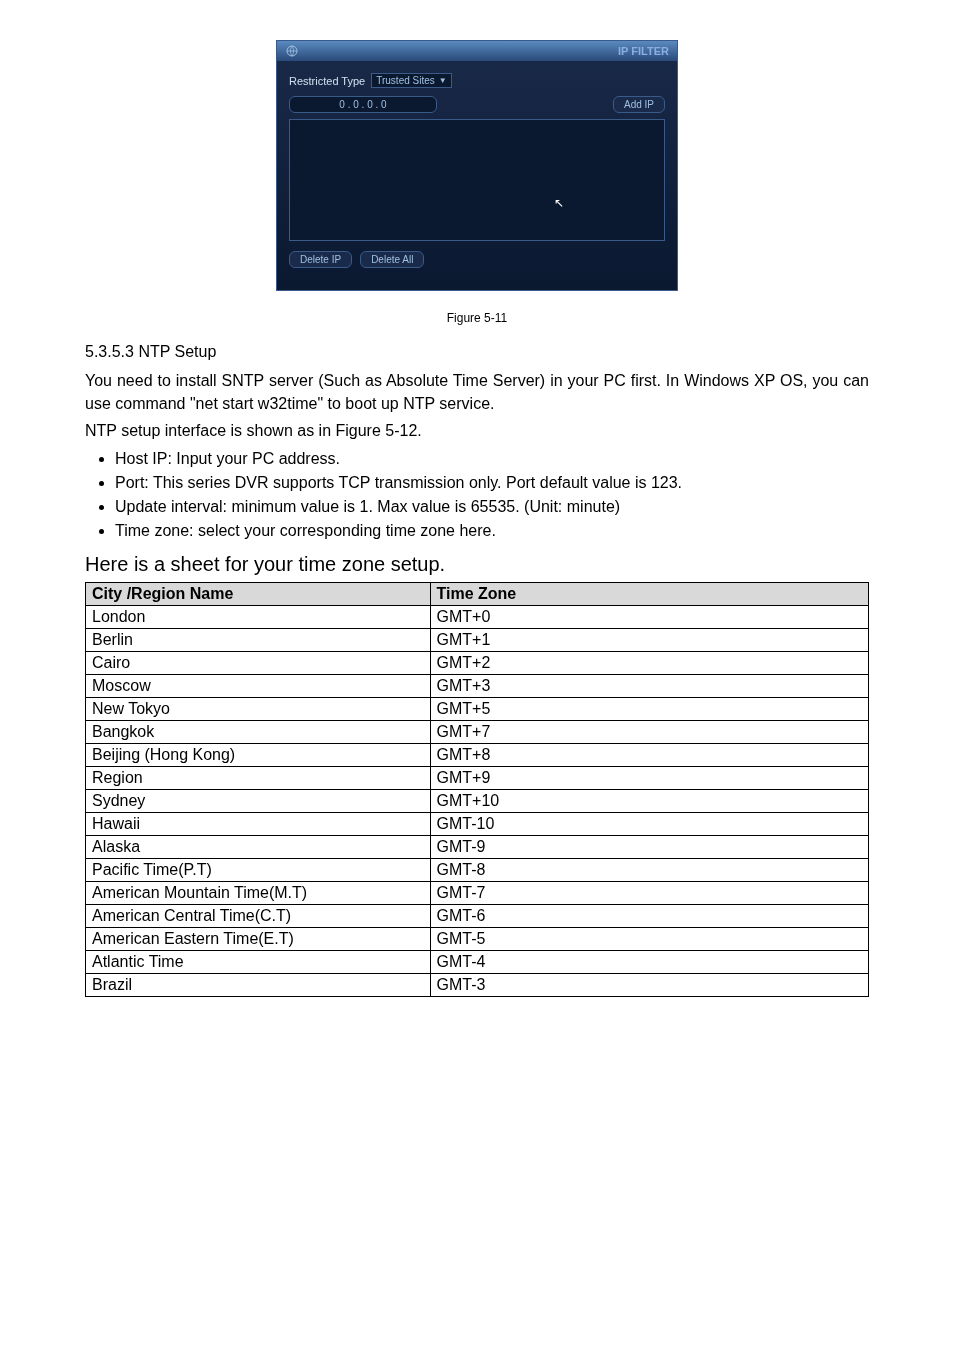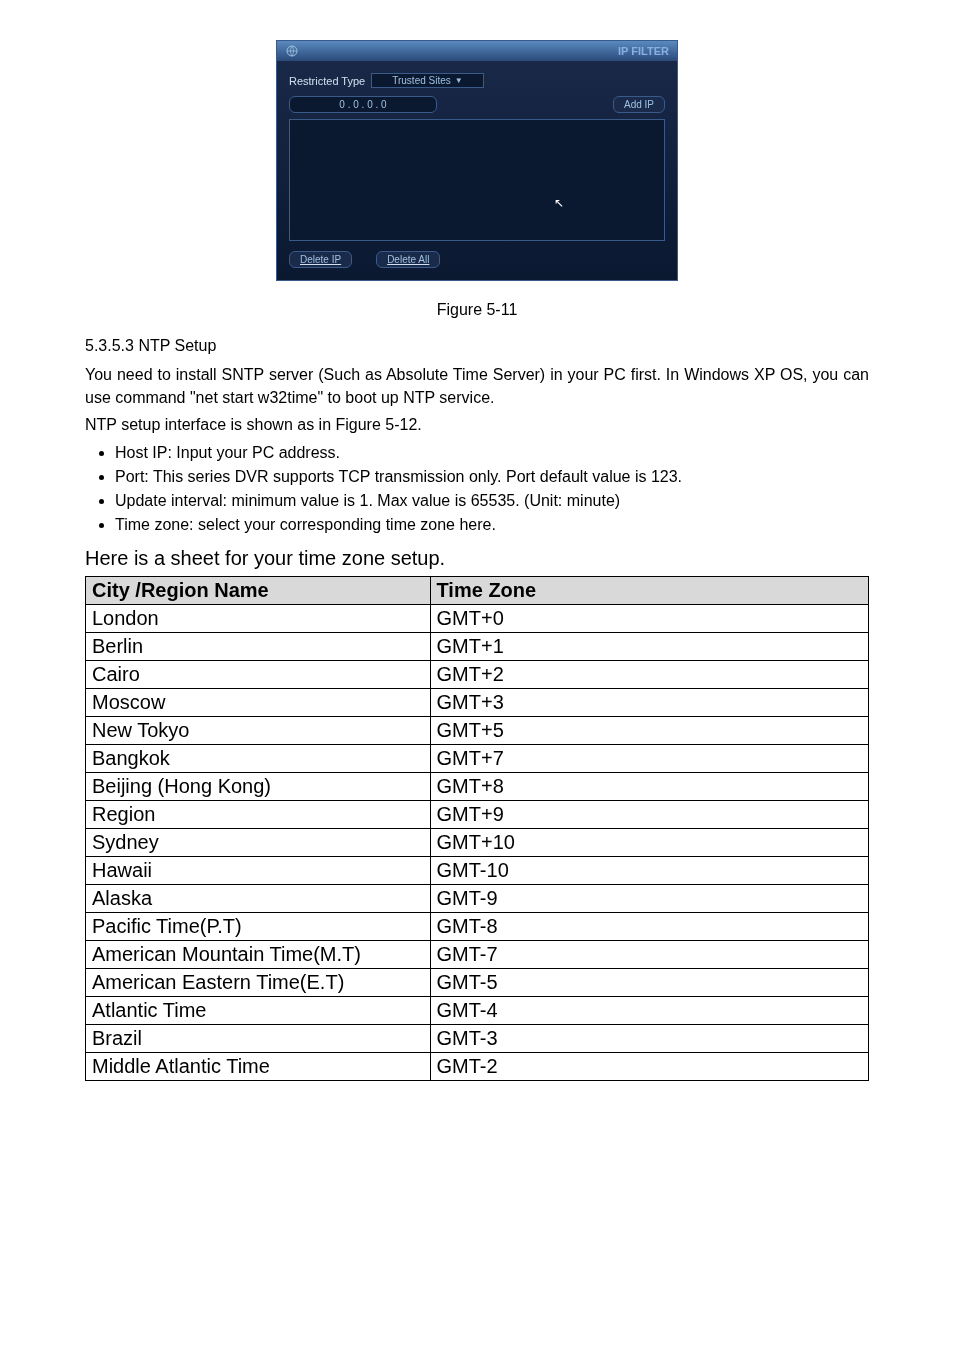--- a/index.html
+++ b/index.html
@@ -44,21 +44,21 @@
 }
 .restricted-row {
   display: flex;
   align-items: center;
   gap: 6px;
   margin-bottom: 8px;
 }
 .dropdown {
   background: #0a1830;
   border: 1px solid #3a5a8a;
-  padding: 1px 20px;
+  padding: 1px 4px;
   color: #a0c0e0;
   display: inline-flex;
   align-items: center;
   gap: 4px;
   font-size: 10px;
 }
 .dropdown-arrow {
   font-size: 8px;
 }
 .ip-row {
@@ -96,36 +96,36 @@
 }
 .cursor-icon {
   position: absolute;
   right: 100px;
   bottom: 30px;
   color: #fff;
   font-size: 12px;
 }
 .delete-row {
   display: flex;
-  gap: 24px;
-  text-decoration: underline;
+  gap: 8px;
+  margin-bottom: 10px;
 }
 .dialog-footer {
   border-top: 1px solid #3a5a8a;
   padding: 10px;
   display: flex;
   justify-content: center;
   gap: 10px;
 }
 .dialog-footer .dialog-btn {
   padding: 2px 18px;
 }
 .figure-caption {
   text-align: center;
-  font-size: 16px;
+  font-size: 12px;
   margin: 18px 0;
 }
 .section-heading {
   font-size: 16px;
   margin: 8px 0;
 }
 .body-text {
   font-size: 16px;
   line-height: 1.45;
   text-align: justify;
@@ -140,21 +140,21 @@
   line-height: 1.5;
   list-style-type: disc;
 }
 .sheet-note {
   font-size: 20px;
   margin: 6px 0;
 }
 table.tz {
   border-collapse: collapse;
   width: 100%;
-  font-size: 20px;
+  font-size: 16px;
 }
 table.tz th, table.tz td {
   border: 1px solid #000;
   padding: 2px 6px;
   text-align: left;
 }
 table.tz th {
   background: #d9d9d9;
   font-weight: bold;
 }
@@ -266,29 +266,29 @@
       </tr>
       <tr>
         <td>Pacific Time(P.T)</td>
         <td>GMT-8</td>
       </tr>
       <tr>
         <td>American   Mountain Time(M.T)</td>
         <td>GMT-7</td>
       </tr>
       <tr>
+        <td>American Central Time(C.T)</td>
+        <td>GMT-6</td>
+      </tr>
+      <tr>
         <td>American Eastern Time(E.T)</td>
         <td>GMT-5</td>
       </tr>
       <tr>
         <td>Atlantic Time</td>
         <td>GMT-4</td>
       </tr>
       <tr>
         <td>Brazil</td>
         <td>GMT-3</td>
       </tr>
-      <tr>
-        <td>Middle Atlantic Time</td>
-        <td>GMT-2</td>
-      </tr>
     </tbody>
 </table>
 
 </body></html>

